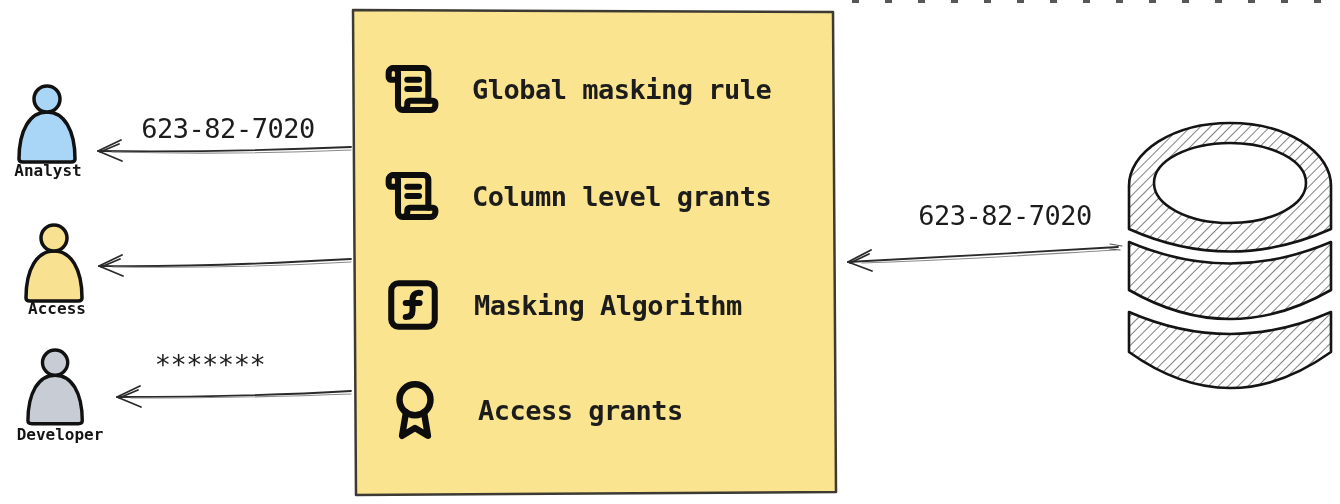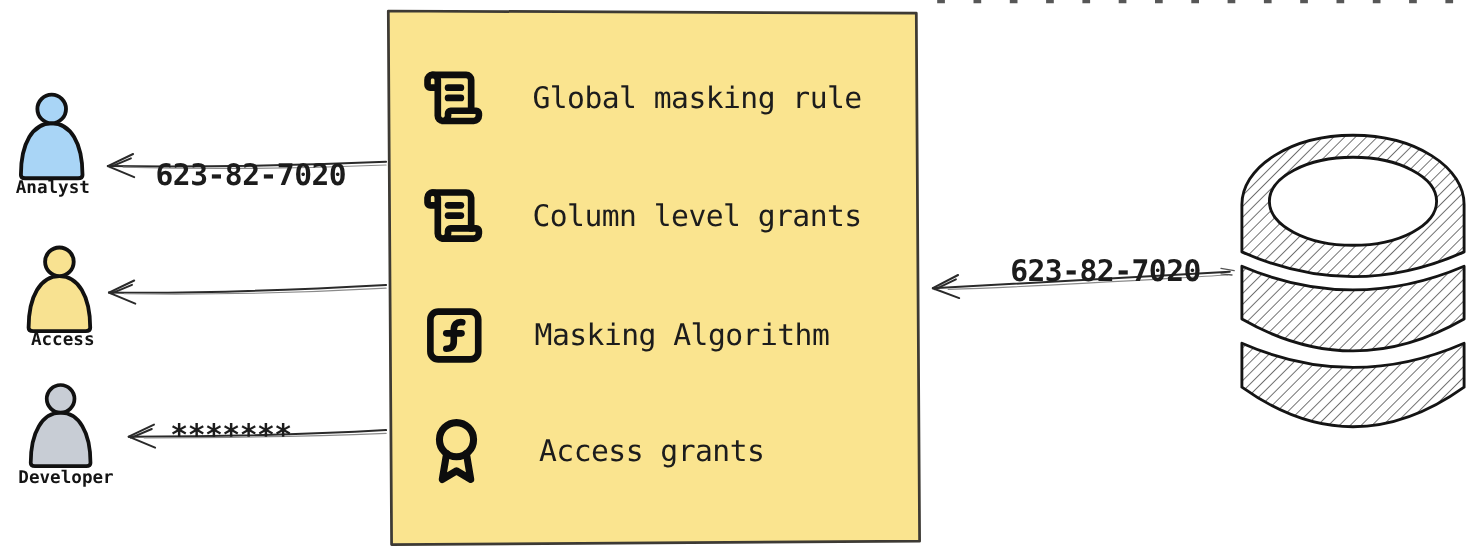--- a/index.html
+++ b/index.html
@@ -14,25 +14,24 @@
   .scene {
     position: absolute;
     left: 0; top: 0;
     width: 1340px; height: 504px;
   }
   .value-label {
     position: absolute;
     transform: translate(-50%, -50%);
     font-family: "DejaVu Sans Mono", "Liberation Mono", monospace;
     font-size: 27px;
-    font-weight: bold;
+    font-weight: normal;
     color: #1c1c1c;
     white-space: nowrap;
     letter-spacing: -0.5px;
-    margin-top: 32px;
   }
   .actor-name {
     position: absolute;
     transform: translate(-50%, -50%);
     font-family: "DejaVu Sans Mono", "Liberation Mono", monospace;
     font-size: 16px;
     font-weight: bold;
     color: #141414;
     white-space: nowrap;
   }
@@ -41,24 +40,24 @@
     left: 384px;
     height: 56px;
     display: flex;
     align-items: center;
   }
   .box-row .icon {
     flex: 0 0 auto;
     color: #0d0d0d;
   }
   .row-label {
-    margin-left: 44px;
+    margin-left: 32px;
     font-family: "DejaVu Sans Mono", "Liberation Mono", monospace;
     font-size: 27px;
-    font-weight: normal;
+    font-weight: bold;
     color: #1c1c1c;
     white-space: nowrap;
     letter-spacing: -0.5px;
   }
 </style>
 </head>
 <body>
 
 <div class="canvas">
 

